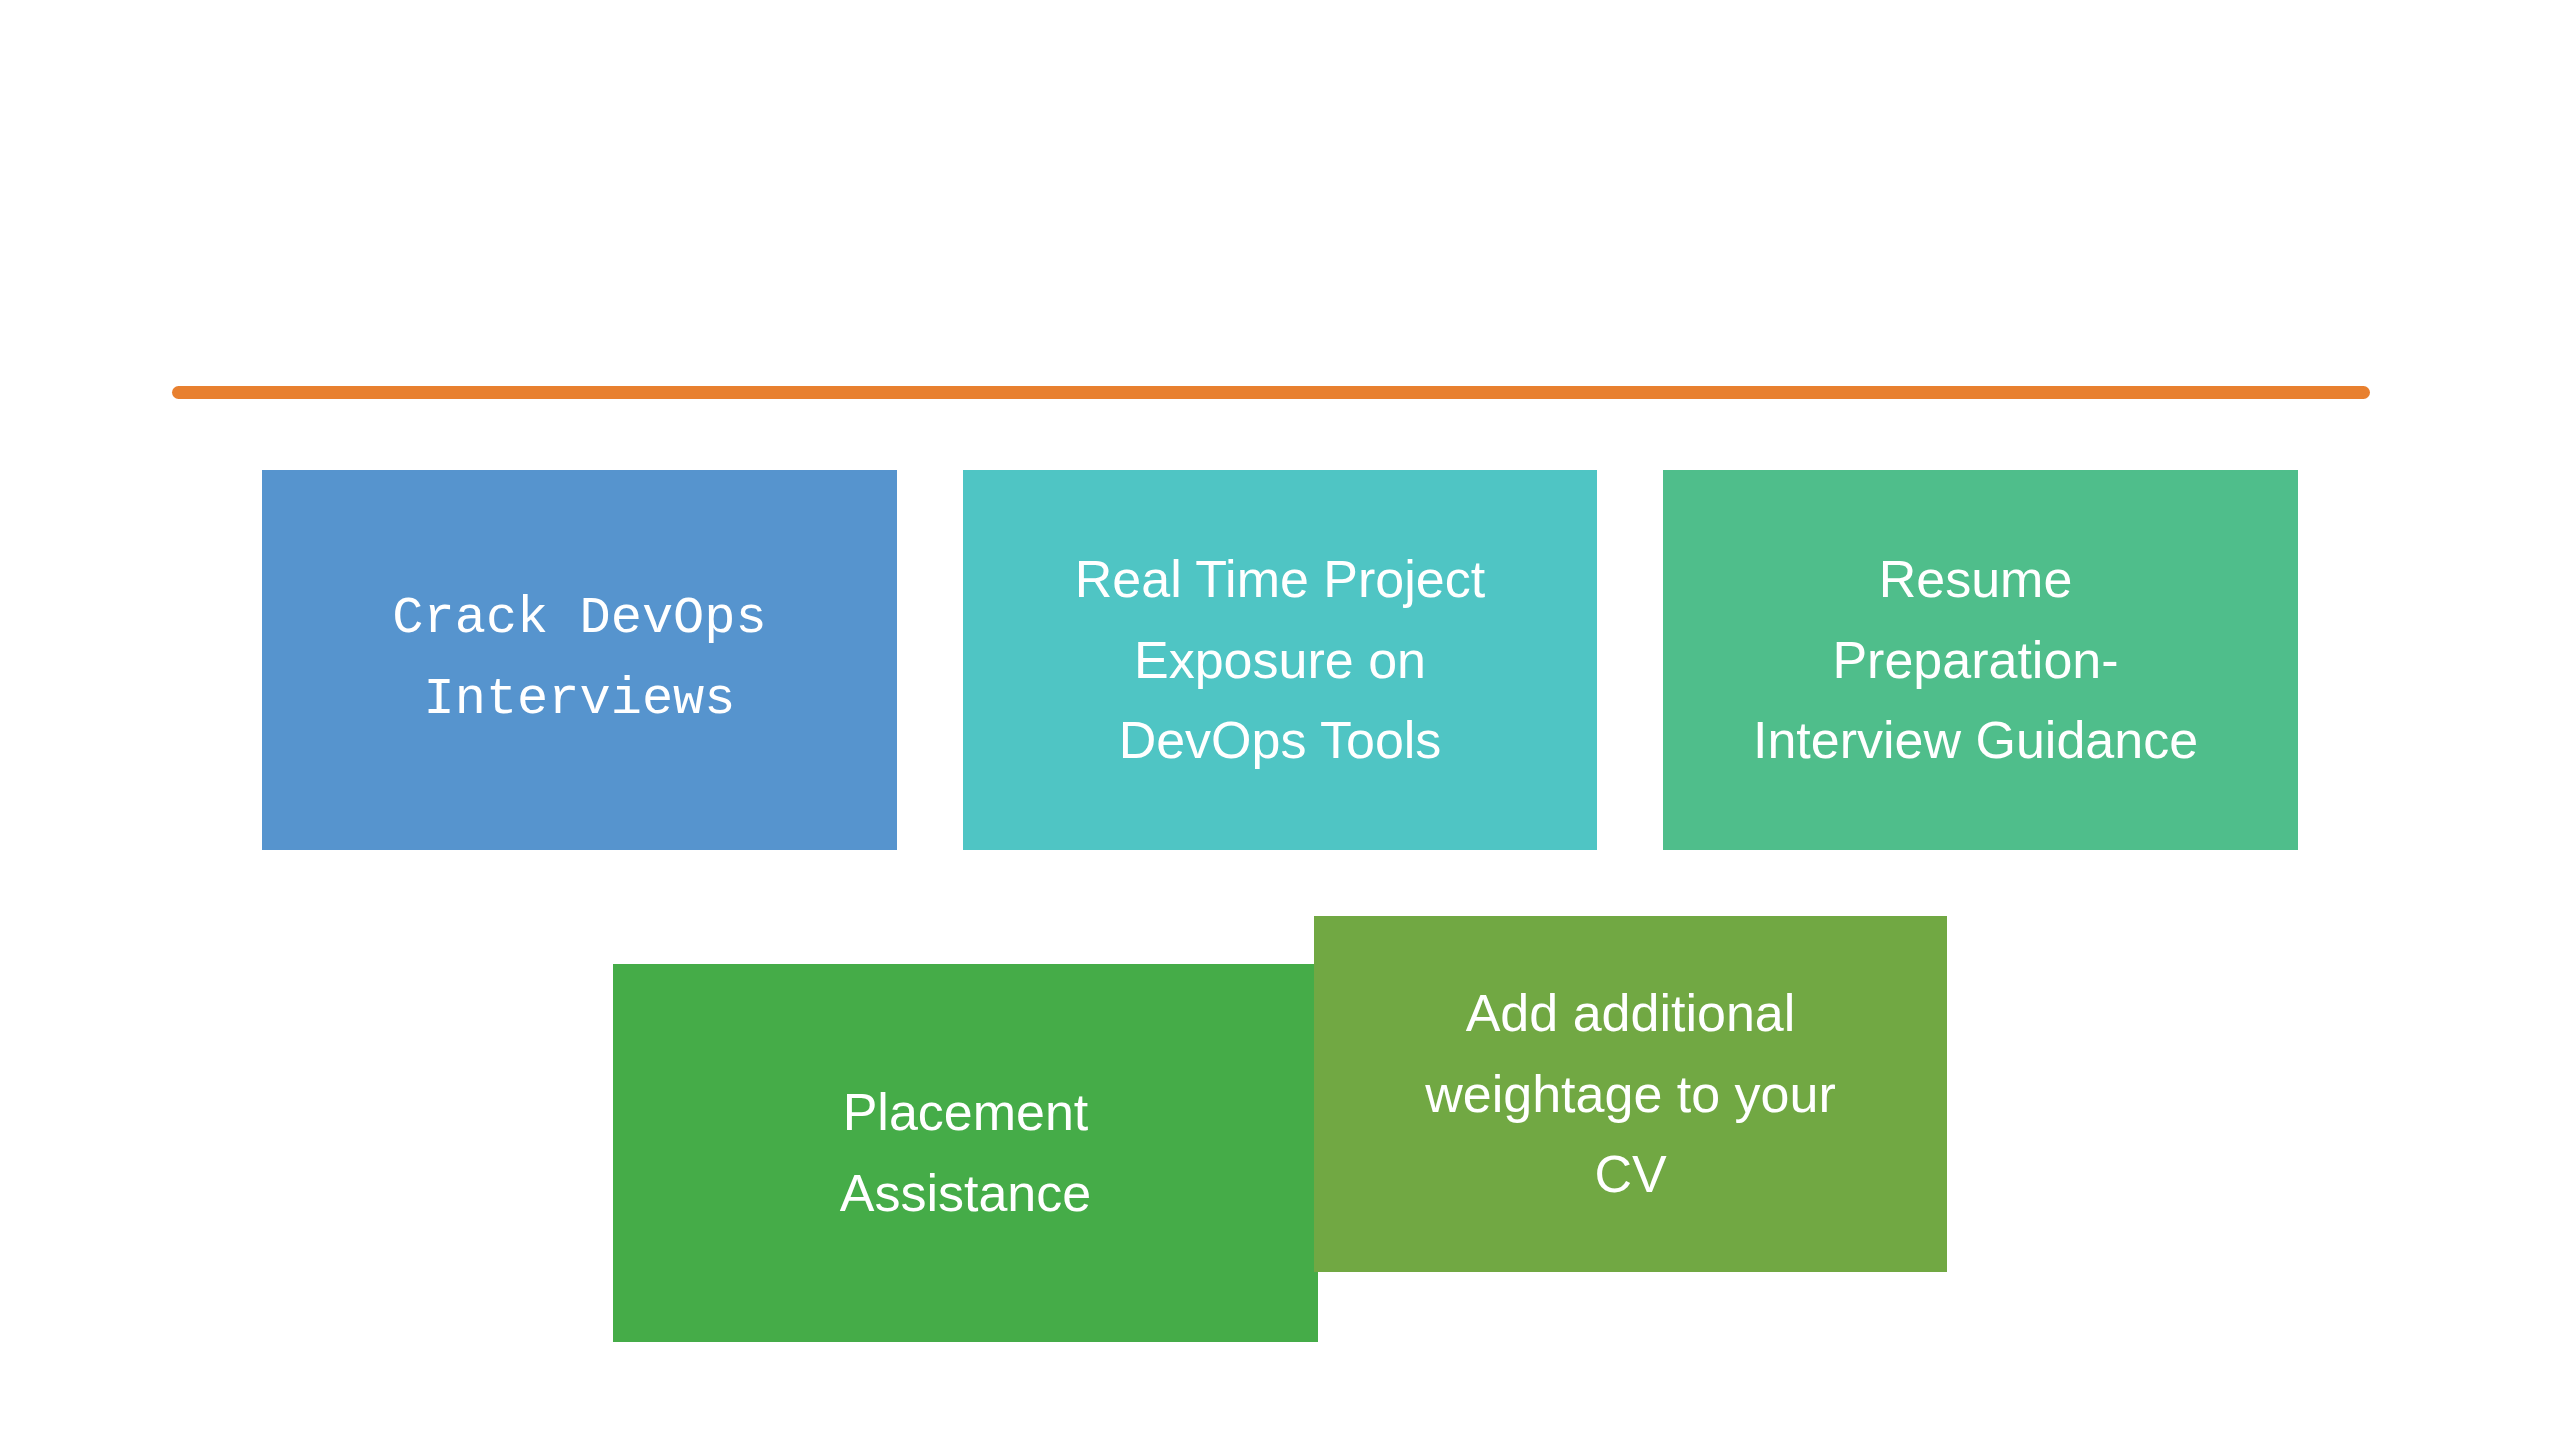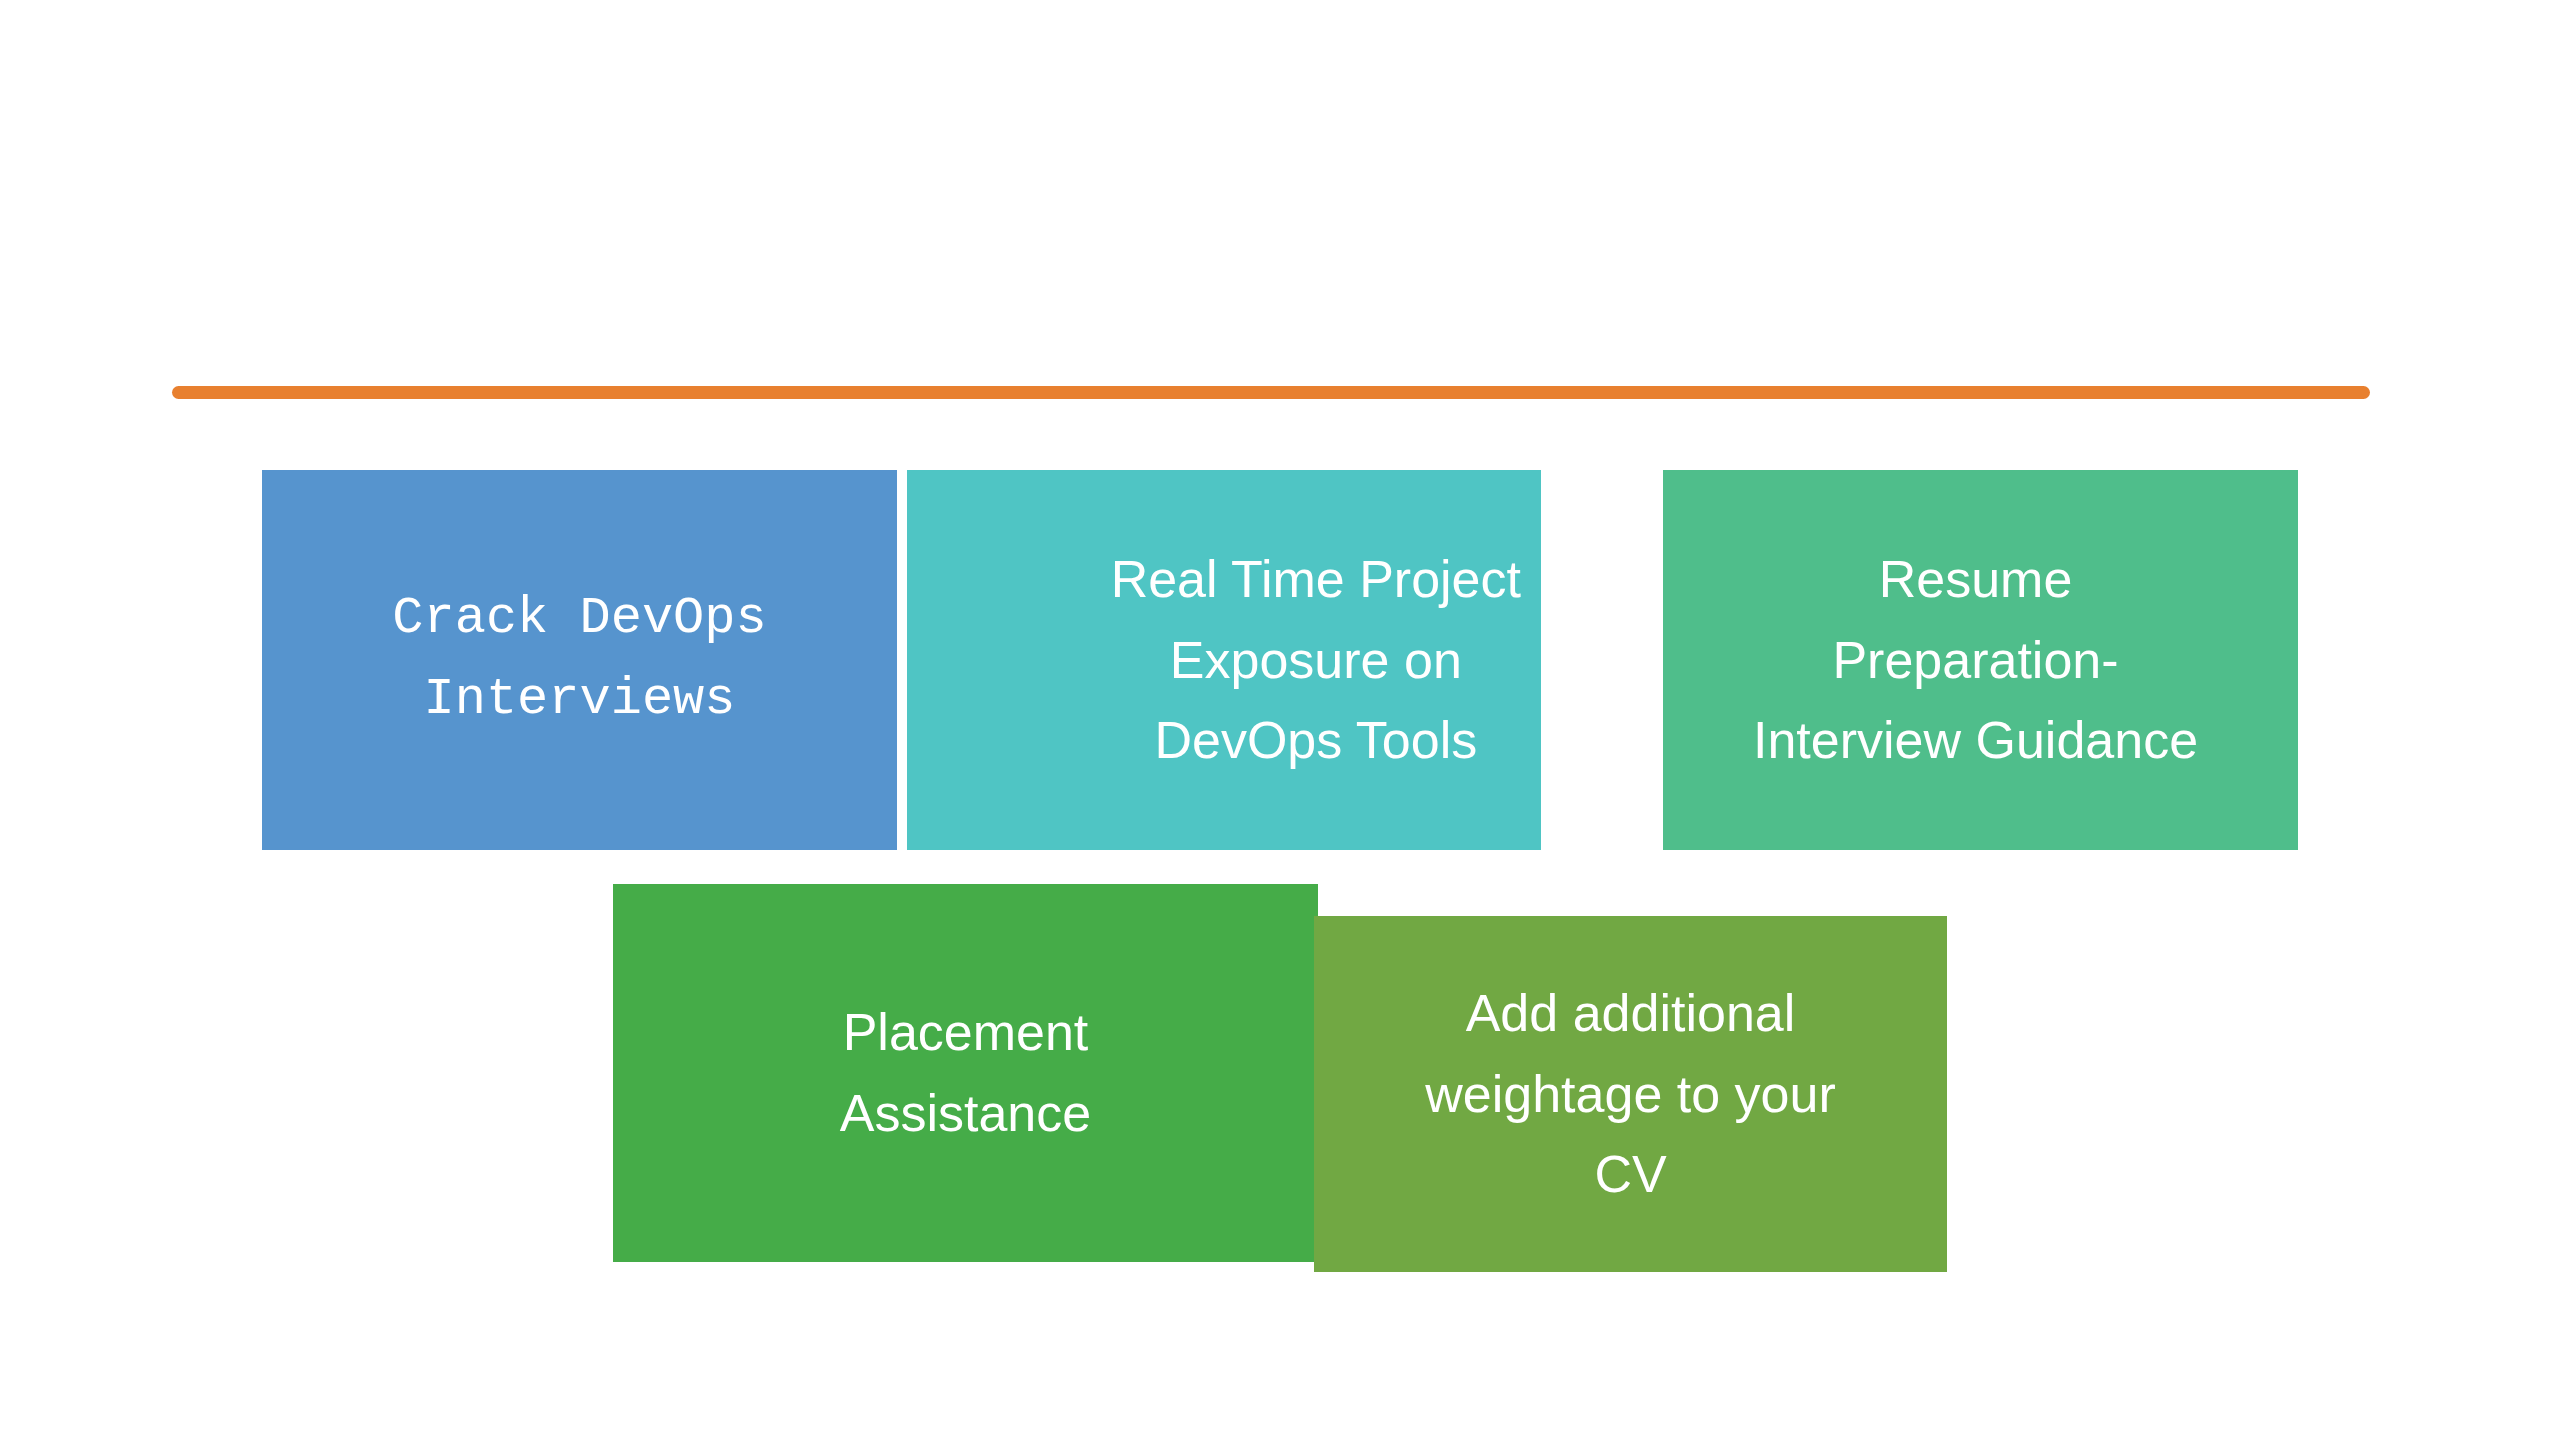--- a/index.html
+++ b/index.html
@@ -45,24 +45,24 @@
     font-size: 52px;
     line-height: 1.55;
     padding: 0 20px;
     box-sizing: border-box;
   }
   .card-label {
     white-space: pre-line;
   }
   
   .card-1 { left: 262px;  top: 470px; width: 635px; height: 380px; }
-  .card-2 { left: 907px;  top: 470px; width: 634px; height: 380px; justify-content: flex-end; }
+  .card-2 { left: 963px;  top: 470px; width: 634px; height: 380px; }
   .card-3 { left: 1663px; top: 470px; width: 635px; height: 380px; padding-left: 10px; }
   
-  .card-4 { left: 613px;  top: 884px; width: 705px; height: 378px; }
+  .card-4 { left: 613px;  top: 964px; width: 705px; height: 378px; }
   .card-5 { left: 1314px; top: 916px; width: 633px; height: 356px; }
 </style>
 </head>
 <body>
 
 <div class="slide">
 
 
   <div class="divider" style="background-color: rgb(232, 128, 47);"></div>
 

